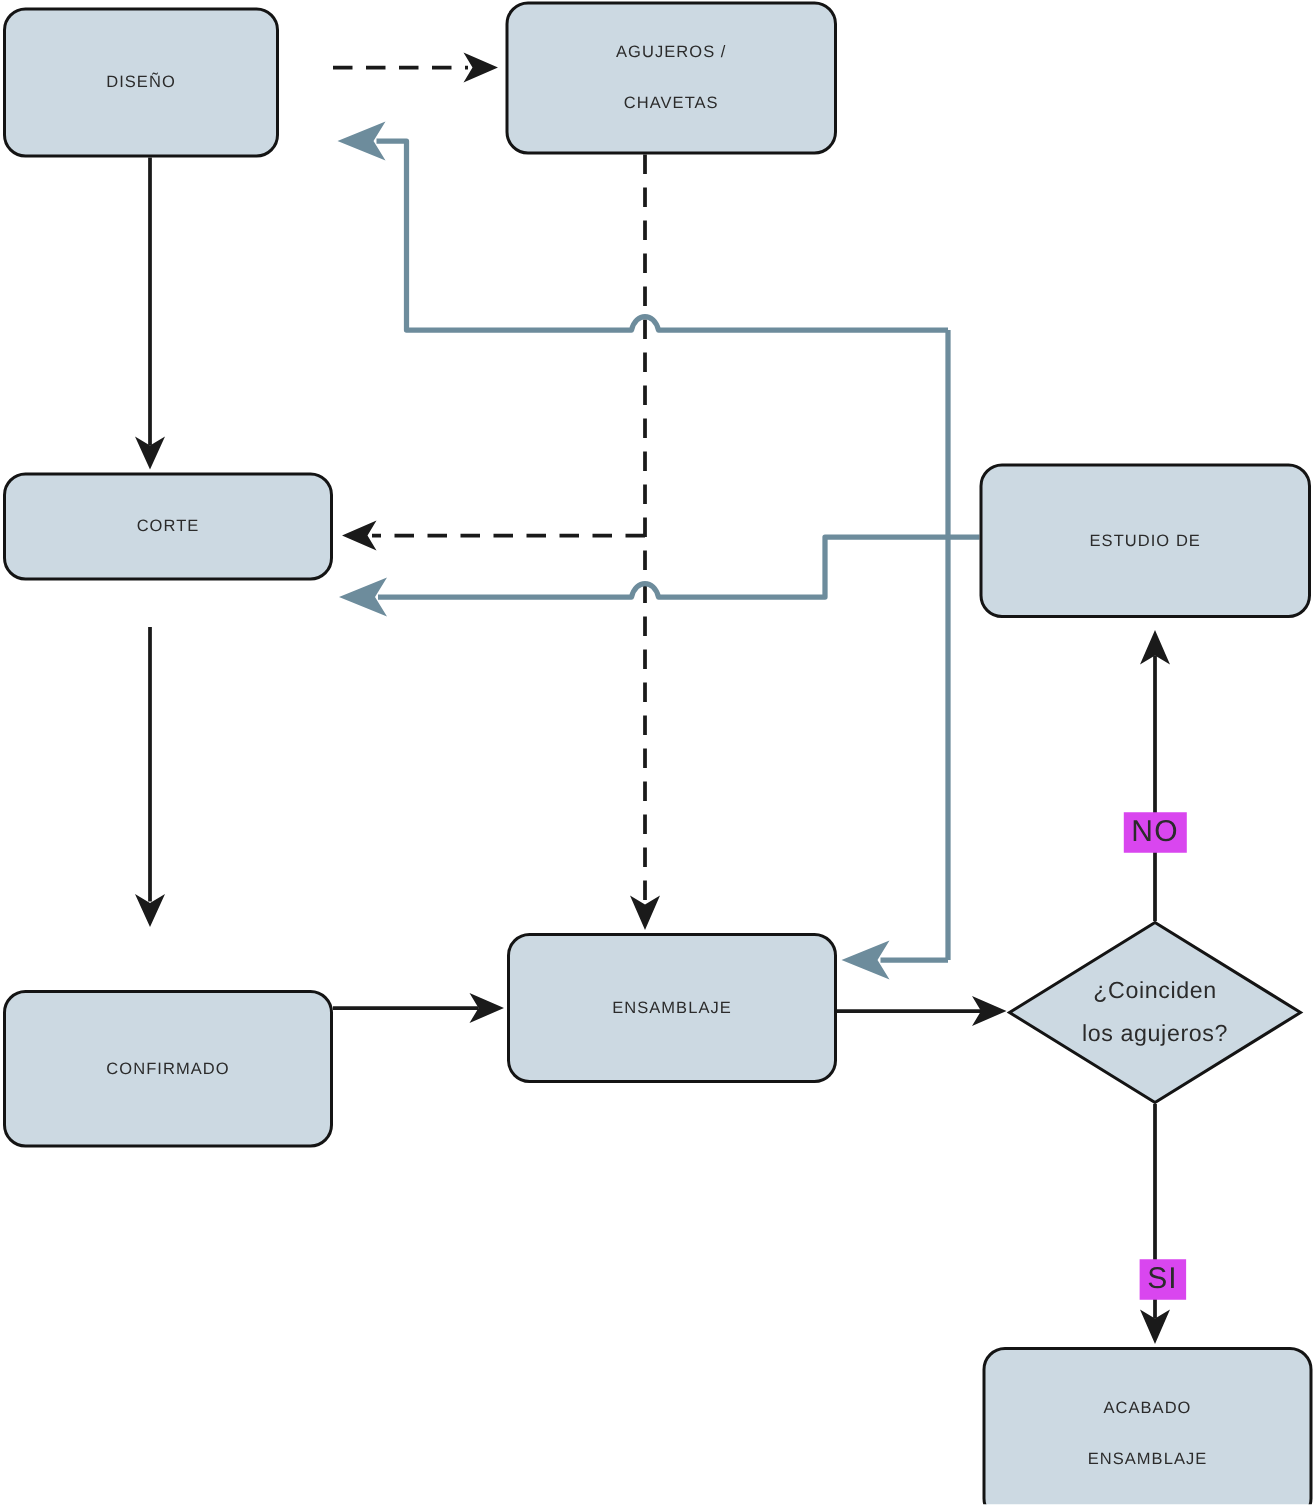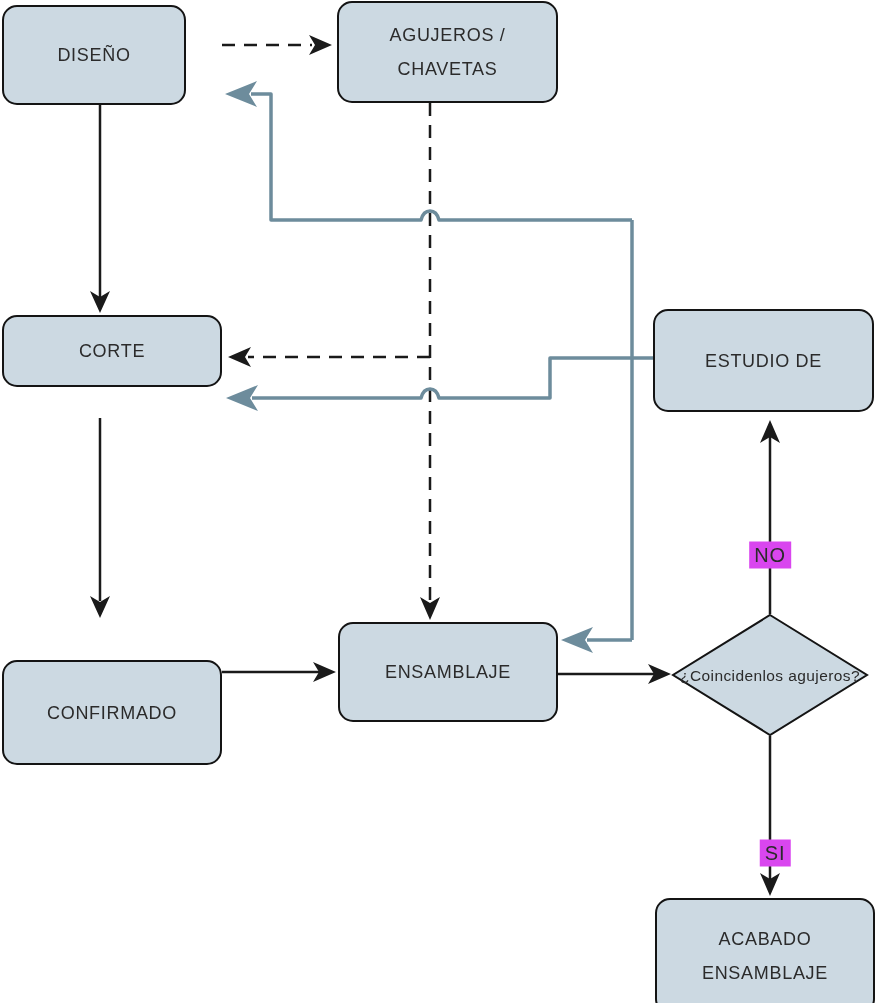--- a/index.html
+++ b/index.html
@@ -25,29 +25,29 @@
     position: absolute;
     box-sizing: border-box;
     background: #ccd9e2;
     border: 2px solid #141414;
     border-radius: 15px;
     display: flex;
     flex-direction: column;
     align-items: center;
     justify-content: center;
     text-align: center;
-    font-size: 18px;
+    font-size: 11px;
     letter-spacing: 0.7px;
     line-height: 34px;
     color: #2b2b2b;
   }
   .diamond-text {
     position: absolute;
     display: flex;
-    flex-direction: row;
+    flex-direction: column;
     align-items: center;
     justify-content: center;
     text-align: center;
     font-size: 15.5px;
     letter-spacing: 0.4px;
     line-height: 29px;
     color: #2b2b2b;
   }
   .edge-label {
     position: absolute;

